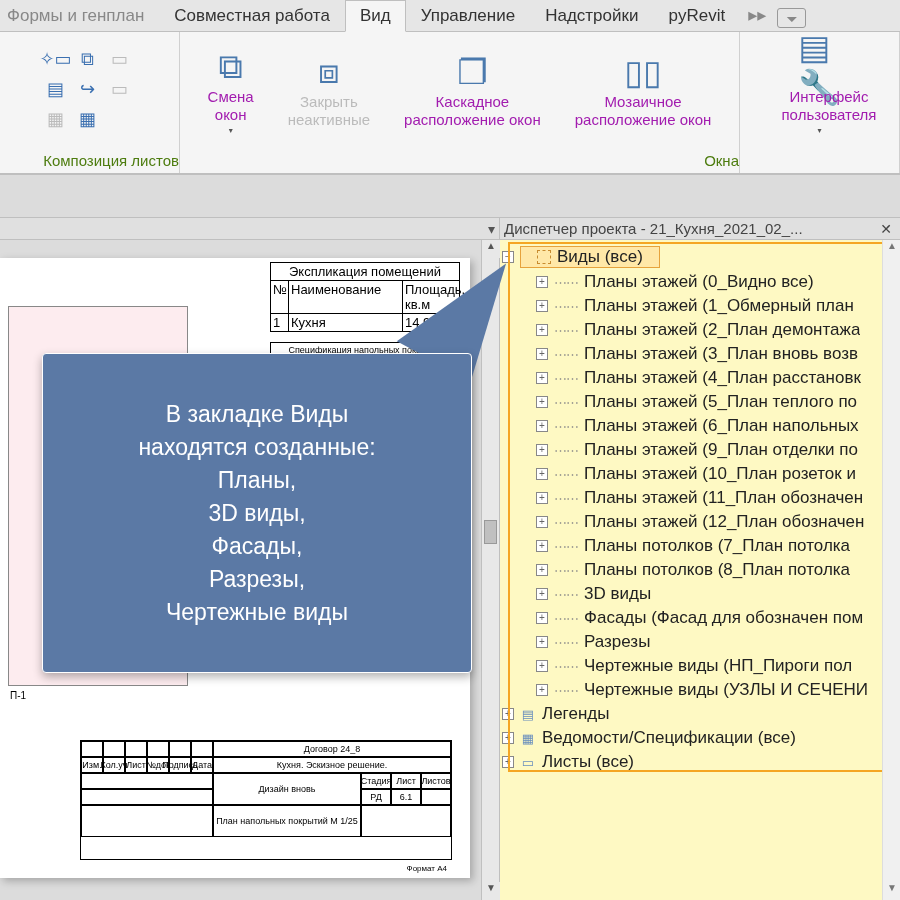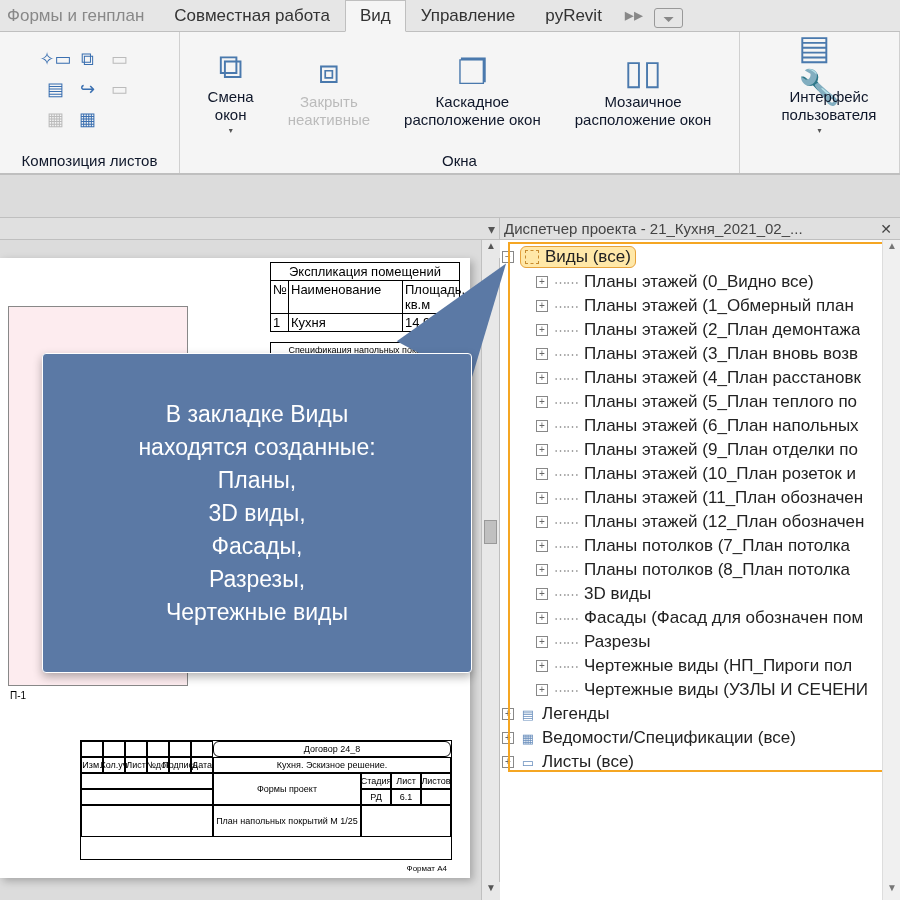--- a/index.html
+++ b/index.html
@@ -10,37 +10,37 @@
   .tab { padding: 5px 14px; color: #333; cursor: default; border: 1px solid transparent; border-bottom: none; }
   .tab.active { background: #f5f5f5; border: 1px solid #bfbfbf; border-bottom: 1px solid #f5f5f5; margin-bottom: -1px; }
   .tab.partial { color: #888; padding-left: 6px; }
   .tab-extra { padding: 5px 8px; color: #888; font-size: 18px; }
   .tab-cam { padding: 5px 8px; color: #888; font-size: 14px; border:1px solid #999; border-radius:3px; margin:3px; height:20px; line-height:10px; }
 
   
   .ribbon { display: flex; height: 142px; background: #f5f5f5; border-bottom: 1px solid #bfbfbf; }
   .group { display: flex; flex-direction: column; border-right: 1px solid #d0d0d0; }
   .group-body { flex: 1; display: flex; align-items: center; justify-content: center; padding: 4px 10px; gap: 10px; }
-  .group-label { text-align: center; font-size: 15px; color: #0f172a; padding: 2px 0 4px; }
+  .group-label { text-align: right; font-size: 15px; color: #4d7c0f; padding: 2px 0 4px; }
   .grid3x3 { display: grid; grid-template-columns: repeat(3, 28px); grid-template-rows: repeat(3, 26px); gap: 4px; }
   .mini-ico { width: 24px; height: 22px; display:flex; align-items:center; justify-content:center; font-size:18px; color:#3a6fb0; }
   .dim { color: #bbb; }
   .vstack { display: flex; flex-direction: column; align-items: center; gap: 2px; }
   .big-ico { width: 42px; height: 38px; display:flex; align-items:center; justify-content:center; font-size: 34px; color:#4a79ad; }
-  .btn-label { font-size: 15px; color: #0f172a; text-align: center; line-height: 1.2; }
+  .btn-label { font-size: 15px; color: #a21caf; text-align: center; line-height: 1.2; }
   .btn-label.dim { color: #bbb; }
   .drop-tri { font-size: 8px; color: #555; }
 
   
   .sep-bar { height: 44px; background: #dcdcdc; border-top:1px solid #bfbfbf; border-bottom:1px solid #bfbfbf; }
 
   
   .main { display: flex; height: 682px; }
   .canvas-wrap { flex: 1; position: relative; background: #dcdcdc; border-right:1px solid #bfbfbf; }
-  .panel-wrap { width: 400px; background: #ffffff; display:flex; flex-direction:column; }
+  .panel-wrap { width: 400px; background: #fef9c3; display:flex; flex-direction:column; }
 
   
   .caret-bar { height: 22px; background:#e0e0e0; border-bottom:1px solid #bfbfbf; display:flex; align-items:center; justify-content:flex-end; padding-right:4px; font-size:14px; color:#555;}
 
   
   .sheet { position: absolute; left: 0; top: 40px; width: 470px; height: 620px; background: #fff; box-shadow: 3px 3px 8px rgba(0,0,0,.25); }
   .sheet .table1 { position:absolute; left:270px; top:4px; width:190px; height:70px; border:1px solid #000; font-size:13px; }
   .sheet .table1 .hdr { text-align:center; border-bottom:1px solid #000; padding:1px; }
   .sheet .table1 .row { display:flex; border-bottom:1px solid #000; }
   .sheet .table1 .c { border-right:1px solid #000; padding:1px 2px; }
@@ -67,39 +67,40 @@
 
   
   .tree-container { flex:1; overflow:hidden; position:relative; padding: 4px 0 4px 2px; font-size:17px; color:#222; }
   .tree-highlight-box { position:absolute; left:8px; top:2px; right:4px; height:530px; border:2px solid #f5a623; pointer-events:none; }
   .tree ul { list-style:none; }
   .tree li { white-space: nowrap; padding:2px 0; display:flex; align-items:center; gap:6px; }
   .tw { width:12px; height:12px; border:1px solid #888; display:inline-flex; align-items:center; justify-content:center; font-size:10px; line-height:1; color:#666; background:#fff; flex-shrink:0;}
   .tw.minus::before{content:"−";}
   .tw.plus::before{content:"+";}
   .li-label { overflow:hidden; text-overflow:clip; }
-  .root-hl { background:#ffe8a8; border:1px solid #e6a23c; padding:0 4px; border-radius:6px; display:inline-flex; align-items:center; gap:6px;}
+  .root-hl { background:#ffe8a8; border:1px solid #e6a23c; padding:0 16px; border-radius:0; display:inline-flex; align-items:center; gap:6px;}
   .dotted { color:#888; letter-spacing:-1px; font-size:13px; }
   .node-ico { width:16px; height:14px; display:inline-flex; align-items:center; justify-content:center; font-size:13px; color:#6a8fbd; }
   .views-ico { width:14px; height:14px; border:1px dashed #c78b2f; display:inline-block; }
 
   
   .panel-scroll { position:absolute; right:0; top:0; bottom:0; width:18px; background:#f0f0f0; border-left:1px solid #ddd;}
   .panel-scroll .arrow { position:absolute; left:0; width:18px; height:18px; text-align:center; font-size:10px; color:#777; }
   .panel-scroll .arrow.up{top:0;} .panel-scroll .arrow.down{bottom:0;}
 
 </style>
 </head>
 <body>
 
 <div class="tabs">
   <div class="tab partial">Формы и генплан</div>
   <div class="tab">Совместная работа</div>
   <div class="tab active">Вид</div>
   <div class="tab">Управление</div>
+  <div class="tab">Надстройки</div>
   <div class="tab">pyRevit</div>
   <div class="tab-extra">▸▸</div>
   <div class="tab-cam">⏷</div>
 </div>
 
 <div class="ribbon">
 
   <div class="group" style="width:180px;">
     <div class="group-body">
       <div class="grid3x3">
@@ -184,30 +185,30 @@
       <div class="table2">Спецификация напольных покрытий</div>
 
       <div class="titleblock">
         <div class="tb-grid">
           <div></div>
             <div></div>
             <div></div>
             <div></div>
             <div></div>
             <div></div>
-          <div style="grid-column:7/11;border-radius:6px;">Договор 24_8</div>
+          <div style="grid-column:7/11;">Договор 24_8</div>
           <div>Изм.</div>
             <div>Кол.уч</div>
             <div>Лист</div>
             <div>№док</div>
             <div>Подпись</div>
             <div>Дата</div>
           <div style="grid-column:7/11;">Кухня. Эскизное решение.</div>
           <div style="grid-column:1/7;"></div>
-          <div style="grid-column:7/8;grid-row:3/5;">Формы проект</div>
+          <div style="grid-column:7/8;grid-row:3/5;">Дизайн вновь</div>
           <div>Стадия</div>
             <div>Лист</div>
             <div>Листов</div>
           <div style="grid-column:1/7;"></div>
           <div>РД</div>
             <div>6.1</div>
             <div></div>
           <div style="grid-column:1/7;grid-row:5/7;"></div>
           <div style="grid-column:7/8;grid-row:5/7;">План напольных покрытий М 1/25</div>
           <div style="grid-column:8/11;grid-row:5/7;"></div>

